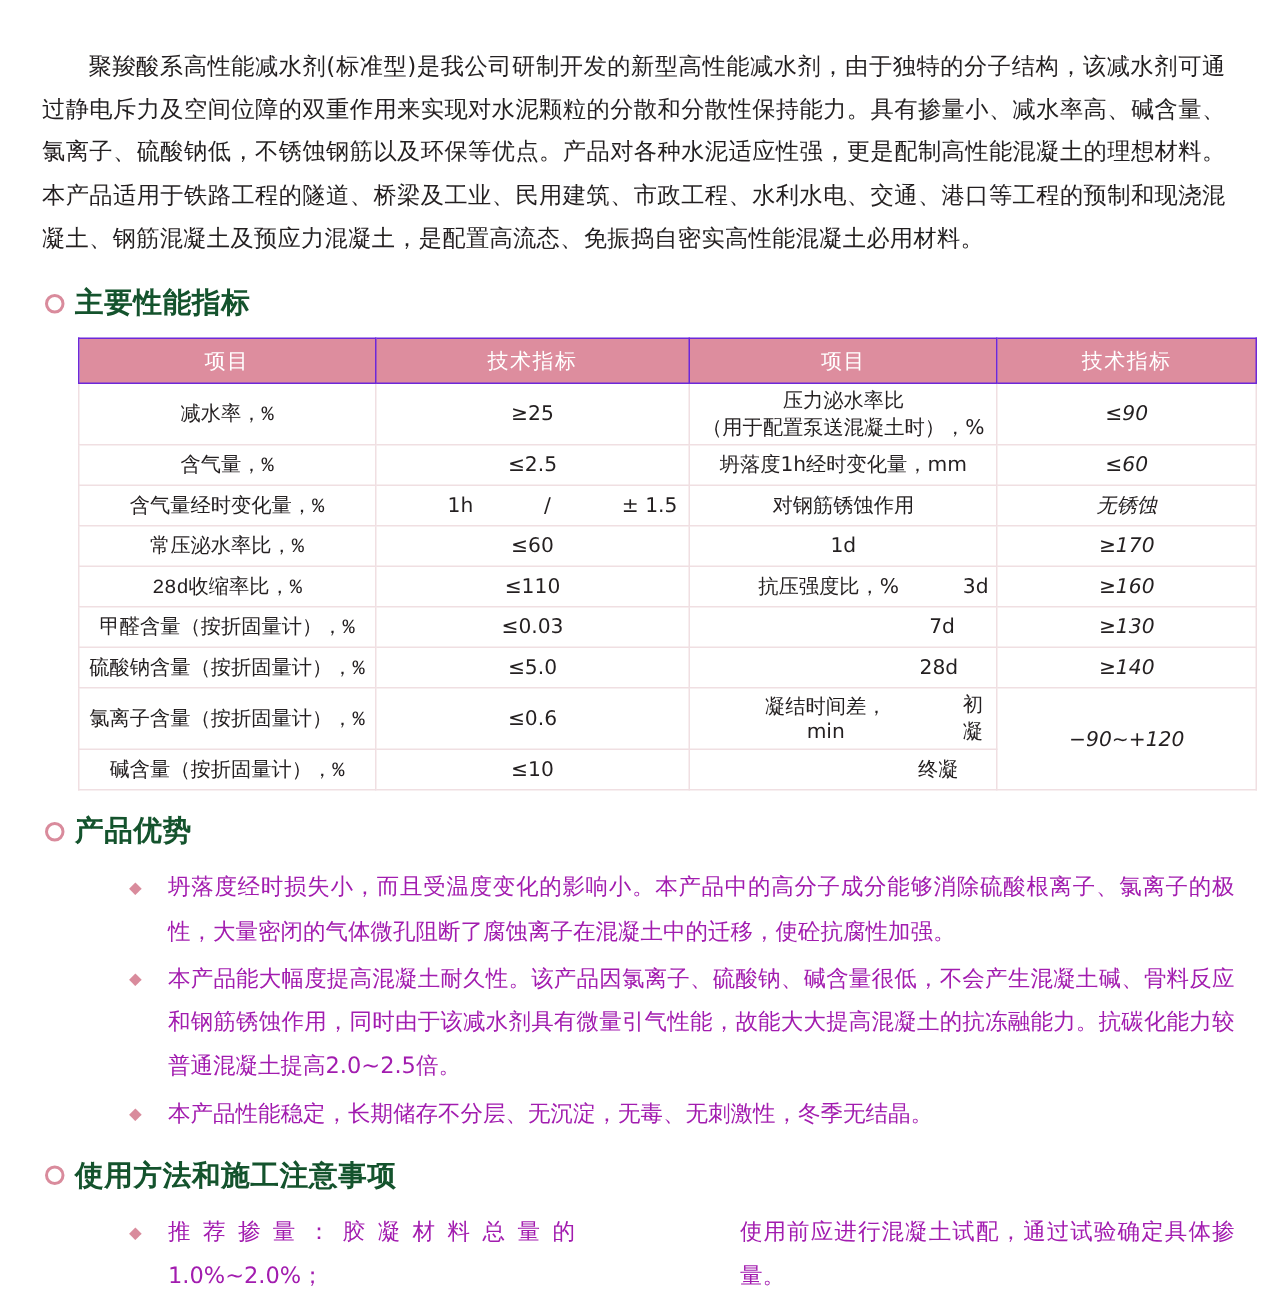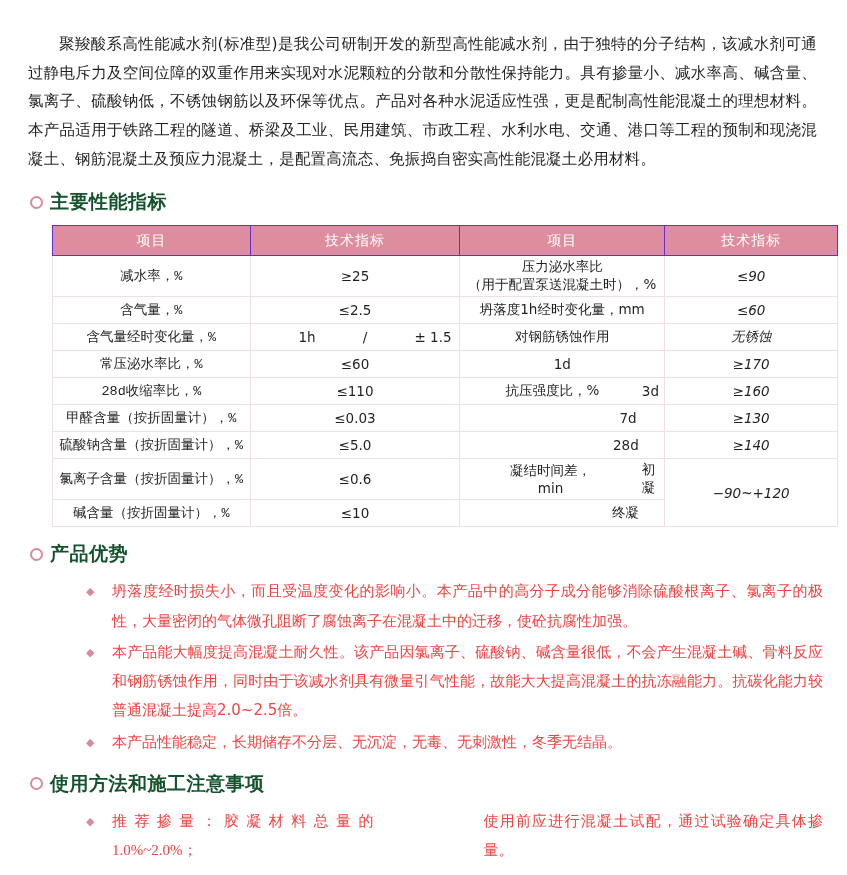--- a/index.html
+++ b/index.html
@@ -104,35 +104,34 @@
     margin: 4px 0 6px 0;
     padding: 0 0 0 62px;
   }
   ul.bullets li {
     position: relative;
     font-size: 15px;
     line-height: 1.95;
     text-align: justify;
     padding-left: 26px;
     margin-bottom: 2px;
-    color: #ef4444;
+    color: #a21caf;
   }
   ul.bullets li::before {
     content: "◆";
     position: absolute;
     left: 0;
     top: 1px;
     color: #d98b9c;
     font-size: 11px;
     line-height: 2.6;
   }
   .inline-two {
     display: flex;
     gap: 110px;
-    font-family: Liberation Serif, serif;
   }
 </style>
 </head>
 <body>
 
 <div class="page">
 
   <p class="intro">聚羧酸系高性能减水剂(标准型)是我公司研制开发的新型高性能减水剂，由于独特的分子结构，该减水剂可通过静电斥力及空间位障的双重作用来实现对水泥颗粒的分散和分散性保持能力。具有掺量小、减水率高、碱含量、氯离子、硫酸钠低，不锈蚀钢筋以及环保等优点。产品对各种水泥适应性强，更是配制高性能混凝土的理想材料。本产品适用于铁路工程的隧道、桥梁及工业、民用建筑、市政工程、水利水电、交通、港口等工程的预制和现浇混凝土、钢筋混凝土及预应力混凝土，是配置高流态、免振捣自密实高性能混凝土必用材料。</p>
 
   <div class="section-title">

